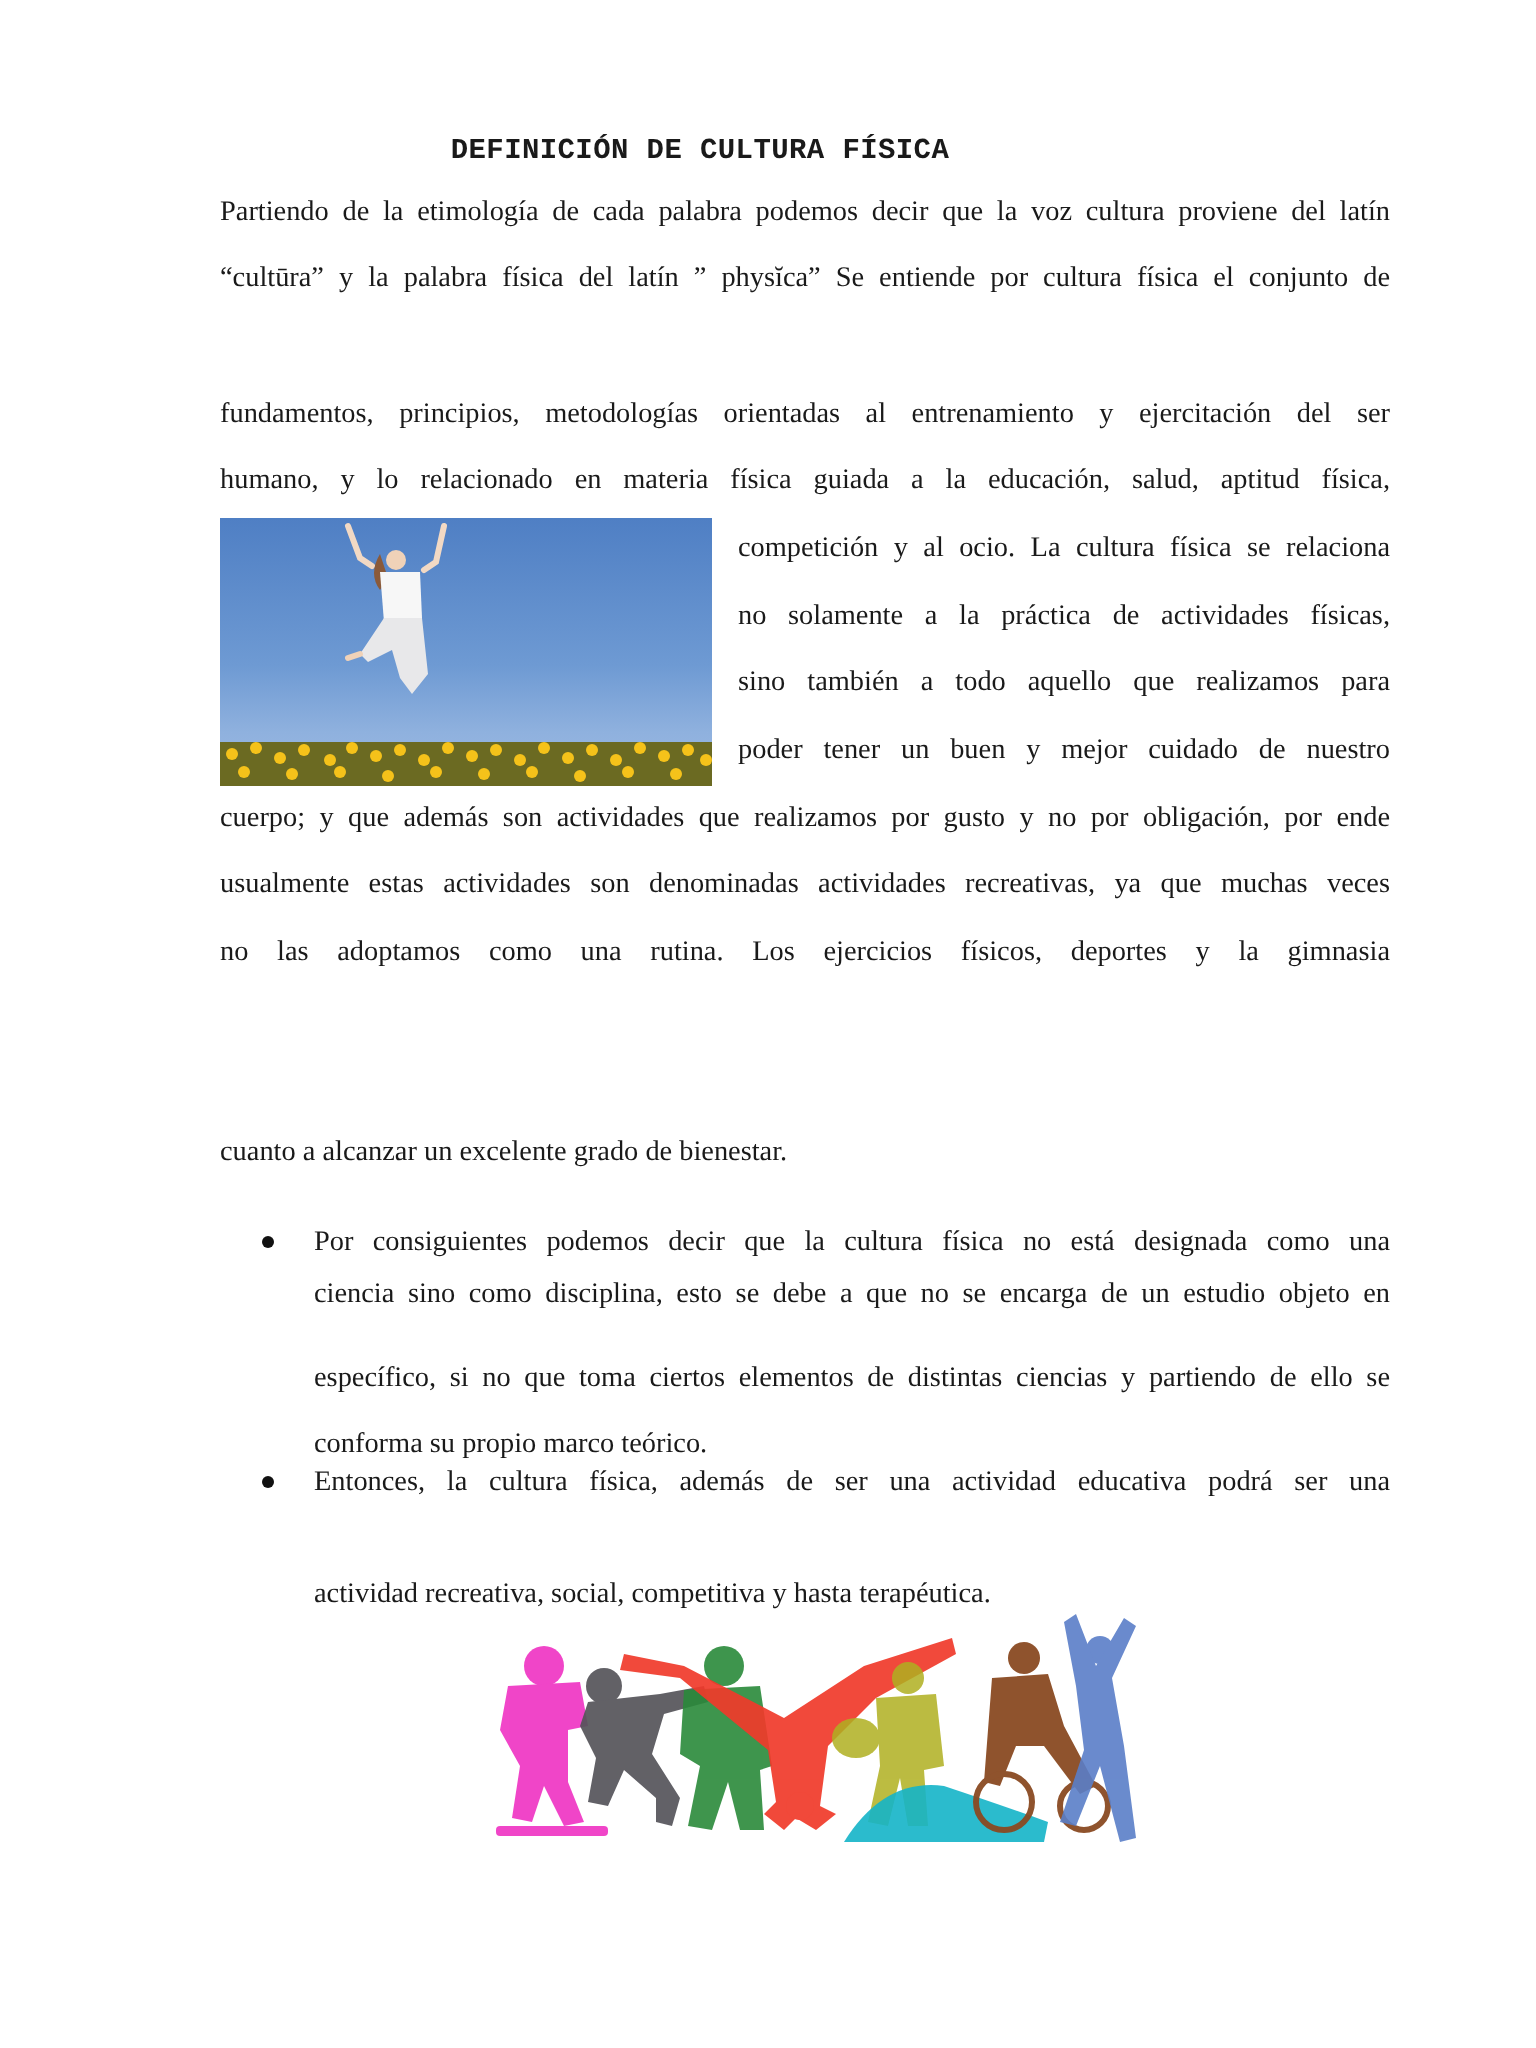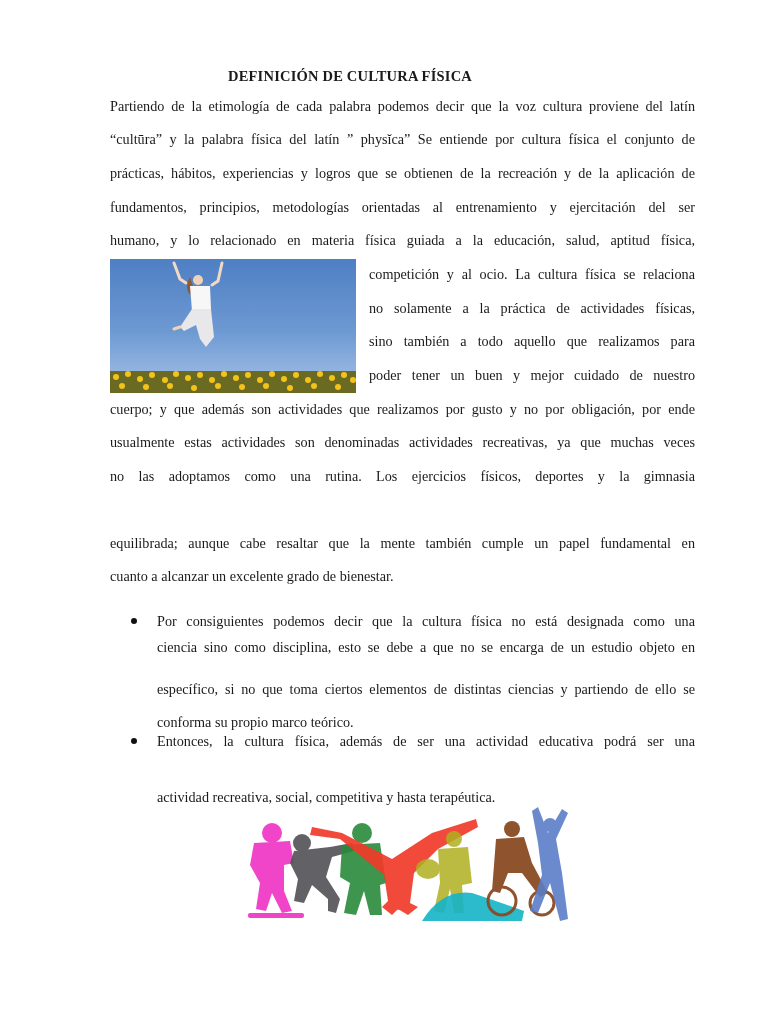--- a/index.html
+++ b/index.html
@@ -5,21 +5,21 @@
   html, body { margin: 0; padding: 0; }
   body {
     width: 768px; height: 1024px; background: #ffffff; overflow: hidden;
     position: relative;
     font-family: "Liberation Serif", "DejaVu Serif", serif;
     color: #1a1a1a;
   }
   .page { position: absolute; left: 0; top: 0; width: 768px; height: 1024px; }
   .title {
     position: absolute; top: 68px; left: 0; width: 700px; text-align: center;
-    font-weight: bold; font-size: 14.5px; letter-spacing: 0.2px;
+    font-weight: bold; font-size: 14.5px; letter-spacing: 0.2px; font-family: Liberation Mono, monospace;
   }
   .line {
     position: absolute; left: 110px; width: 585px;
     font-size: 14.2px; line-height: 18px; white-space: nowrap;
     text-align: justify; text-align-last: justify;
   }
   .line.last { text-align-last: left; }
   .line.wrap { left: 369px; width: 326px; }
   .bline { left: 157px; width: 538px; }
   .bullet {
@@ -37,21 +37,20 @@
 </style>
 </head>
 <body>
 
 <div class="page">
 
   <div class="title">DEFINICIÓN DE CULTURA FÍSICA</div>
 
   <div class="line" style="top:130px">“cultūra” y la palabra física del latín ” physĭca” Se entiende por cultura física el conjunto de</div>
   <div class="line" style="top:97px">Partiendo de la etimología de cada palabra podemos decir que la voz cultura proviene del latín</div>
-  <div class="line" style="top:164px">prácticas, hábitos, experiencias y logros que se obtienen de la recreación y de la aplicación de</div>
   <div class="line" style="top:198px">fundamentos, principios, metodologías orientadas al entrenamiento y ejercitación del ser</div>
   <div class="line" style="top:231px">humano, y lo relacionado en materia física guiada a la educación, salud, aptitud física,</div>
 
   <div class="photo">
     <svg width="246" height="134" viewBox="0 0 246 134">
 
       <g>
         <path d="M64 4 L70 20 L76 24" stroke="#f2d9c4" stroke-width="3" fill="none" stroke-linecap="round"></path>
         <path d="M112 4 L108 22 L102 26" stroke="#f2d9c4" stroke-width="3" fill="none" stroke-linecap="round"></path>
         <path d="M80 18 Q74 28 80 36 L84 30 Z" fill="#8a5a3a"></path>
@@ -99,21 +98,20 @@
   </div>
 
   <div class="line wrap" style="top:299px">no solamente a la práctica de actividades físicas,</div>
   <div class="line wrap" style="top:265px">competición y al ocio. La cultura física se relaciona</div>
   <div class="line wrap" style="top:332px">sino también a todo aquello que realizamos para</div>
   <div class="line wrap" style="top:366px">poder tener un buen y mejor cuidado de nuestro</div>
 
   <div class="line" style="top:400px">cuerpo; y que además son actividades que realizamos por gusto y no por obligación, por ende</div>
   <div class="line" style="top:433px">usualmente estas actividades son denominadas actividades recreativas, ya que muchas veces</div>
   <div class="line" style="top:467px">no las adoptamos como una rutina. Los ejercicios físicos, deportes y la gimnasia</div>
-  <div class="line" style="top:534px">equilibrada; aunque cabe resaltar que la mente también cumple un papel fundamental en</div>
   <div class="line last" style="top:567px">cuanto a alcanzar un excelente grado de bienestar.</div>
 
   <div class="bullet" style="top:618px"></div>
   <div class="line bline" style="top:612px">Por consiguientes podemos decir que la cultura física no está designada como una</div>
   <div class="line bline" style="top:638px">ciencia sino como disciplina, esto se debe a que no se encarga de un estudio objeto en</div>
   <div class="line bline" style="top:680px">específico, si no que toma ciertos elementos de distintas ciencias y partiendo de ello se</div>
   <div class="line bline last" style="top:713px">conforma su propio marco teórico.</div>
 
   <div class="bullet" style="top:738px"></div>
   <div class="line bline" style="top:732px">Entonces, la cultura física, además de ser una actividad educativa podrá ser una</div>

